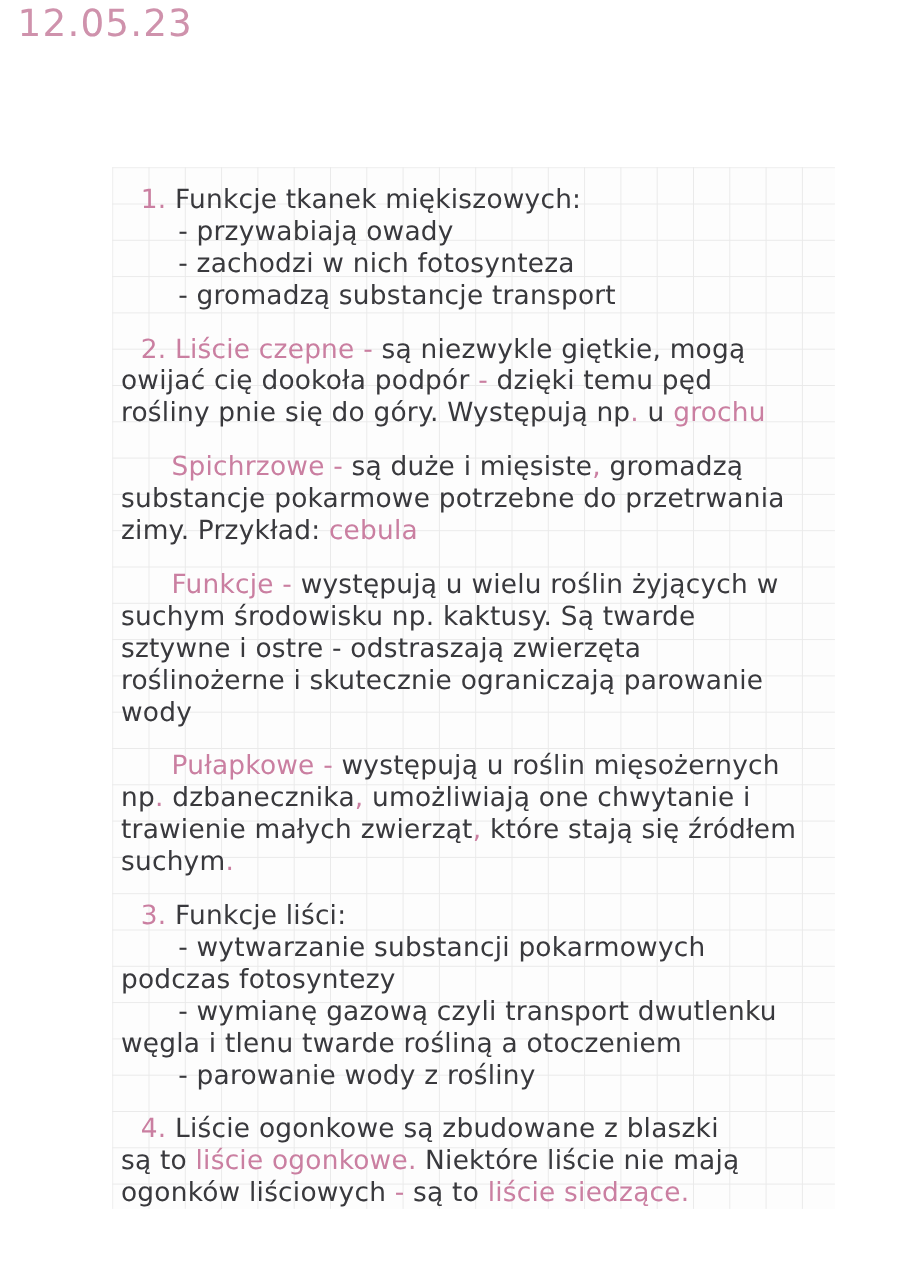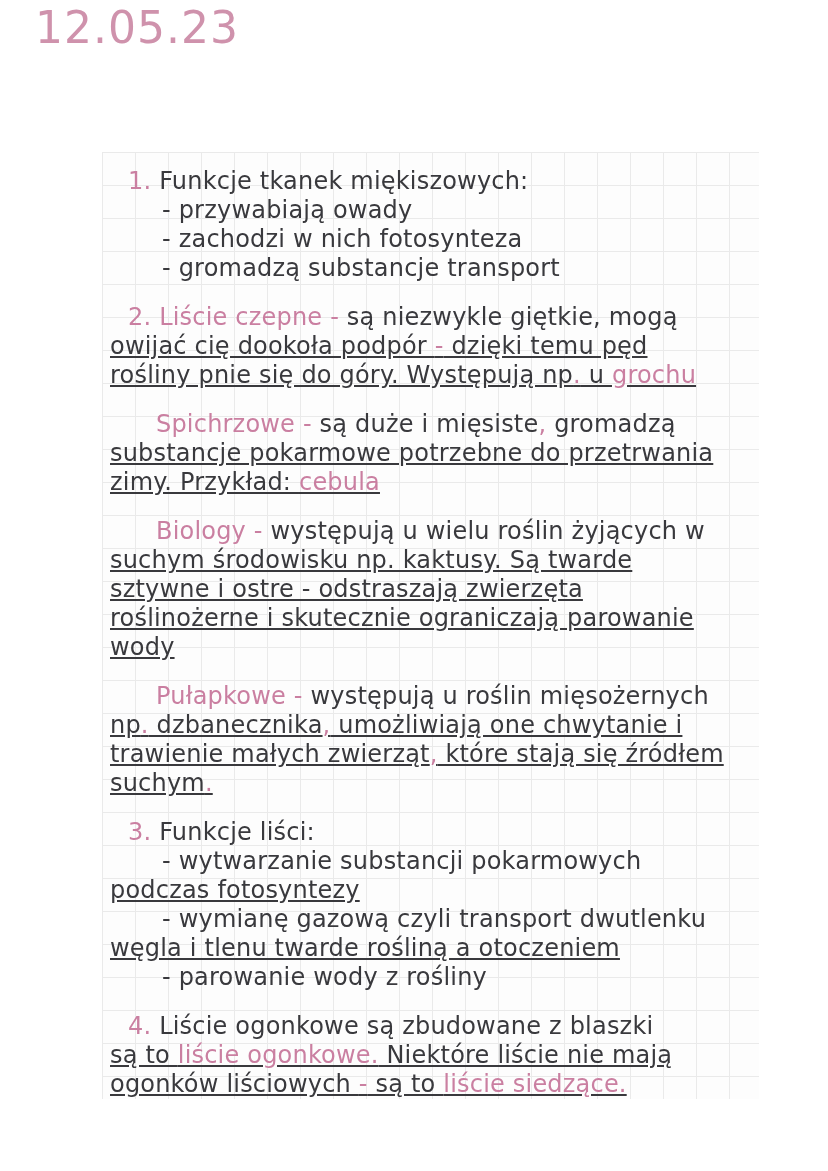--- a/index.html
+++ b/index.html
@@ -26,25 +26,24 @@
   .page-title{
     margin:0;
     font-size:55px;
     font-weight:bold;
     letter-spacing:0.5px;
     color:var(--title);
     line-height:1.2;
   }
   .page-date{
     margin-top:0px;
-    font-size:44px;
+    font-size:34px;
     letter-spacing:1px;
     color:var(--date);
     line-height:1.1;
-    margin-left:19px;
   }
   .grid-area{
     position:absolute;
     left:102px;top:152px;
     width:657px;height:947px;
     background-color:var(--paper);
     background-image:
       linear-gradient(to right, var(--gridline) 1px, transparent 1px),
       linear-gradient(to bottom, var(--gridline) 1px, transparent 1px);
     background-size:33px 33px;
@@ -53,21 +52,21 @@
   .notes{
     position:absolute;
     left:8px;top:15px;right:0;
     font-size:24px;
     line-height:29px;
     letter-spacing:0.2px;
     color:var(--ink);
   }
   .line{white-space:pre;}
   .blank{height:20px;}
-  .ind-0{padding-left:0;text-decoration:underline;}
+  .ind-0{padding-left:0;}
   .ind-1{padding-left:18px;}
   .ind-2{padding-left:52px;}
   .ind-3{padding-left:46px;}
   .pink{color:var(--accent);}
   .dark{color:var(--ink);}
 </style>
 </head>
 <body>
 
 <div class="header">
@@ -82,21 +81,21 @@
       <div class="line ind-2"><span class="dark">- gromadzą substancje transport</span></div>
       <div class="line blank"></div>
       <div class="line ind-1"><span class="pink">2. Liście czepne -</span><span class="dark"> są niezwykle giętkie, mogą</span></div>
       <div class="line ind-0"><span class="dark">owijać cię dookoła podpór </span><span class="pink">-</span><span class="dark"> dzięki temu pęd</span></div>
       <div class="line ind-0"><span class="dark">rośliny pnie się do góry. Występują np</span><span class="pink">.</span><span class="dark"> u </span><span class="pink">grochu</span></div>
       <div class="line blank"></div>
       <div class="line ind-3"><span class="pink">Spichrzowe -</span><span class="dark"> są duże i mięsiste</span><span class="pink">,</span><span class="dark"> gromadzą</span></div>
       <div class="line ind-0"><span class="dark">substancje pokarmowe potrzebne do przetrwania</span></div>
       <div class="line ind-0"><span class="dark">zimy. Przykład: </span><span class="pink">cebula</span></div>
       <div class="line blank"></div>
-      <div class="line ind-3"><span class="pink">Biology -</span><span class="dark"> występują u wielu roślin żyjących w</span></div>
+      <div class="line ind-3"><span class="pink">Funkcje -</span><span class="dark"> występują u wielu roślin żyjących w</span></div>
       <div class="line ind-0"><span class="dark">suchym środowisku np. kaktusy. Są twarde</span></div>
       <div class="line ind-0"><span class="dark">sztywne i ostre - odstraszają zwierzęta</span></div>
       <div class="line ind-0"><span class="dark">roślinożerne i skutecznie ograniczają parowanie</span></div>
       <div class="line ind-0"><span class="dark">wody</span></div>
       <div class="line blank"></div>
       <div class="line ind-3"><span class="pink">Pułapkowe -</span><span class="dark"> występują u roślin mięsożernych</span></div>
       <div class="line ind-0"><span class="dark">np</span><span class="pink">.</span><span class="dark"> dzbanecznika</span><span class="pink">,</span><span class="dark"> umożliwiają one chwytanie i</span></div>
       <div class="line ind-0"><span class="dark">trawienie małych zwierząt</span><span class="pink">,</span><span class="dark"> które stają się źródłem</span></div>
       <div class="line ind-0"><span class="dark">suchym</span><span class="pink">.</span></div>
       <div class="line blank"></div>

